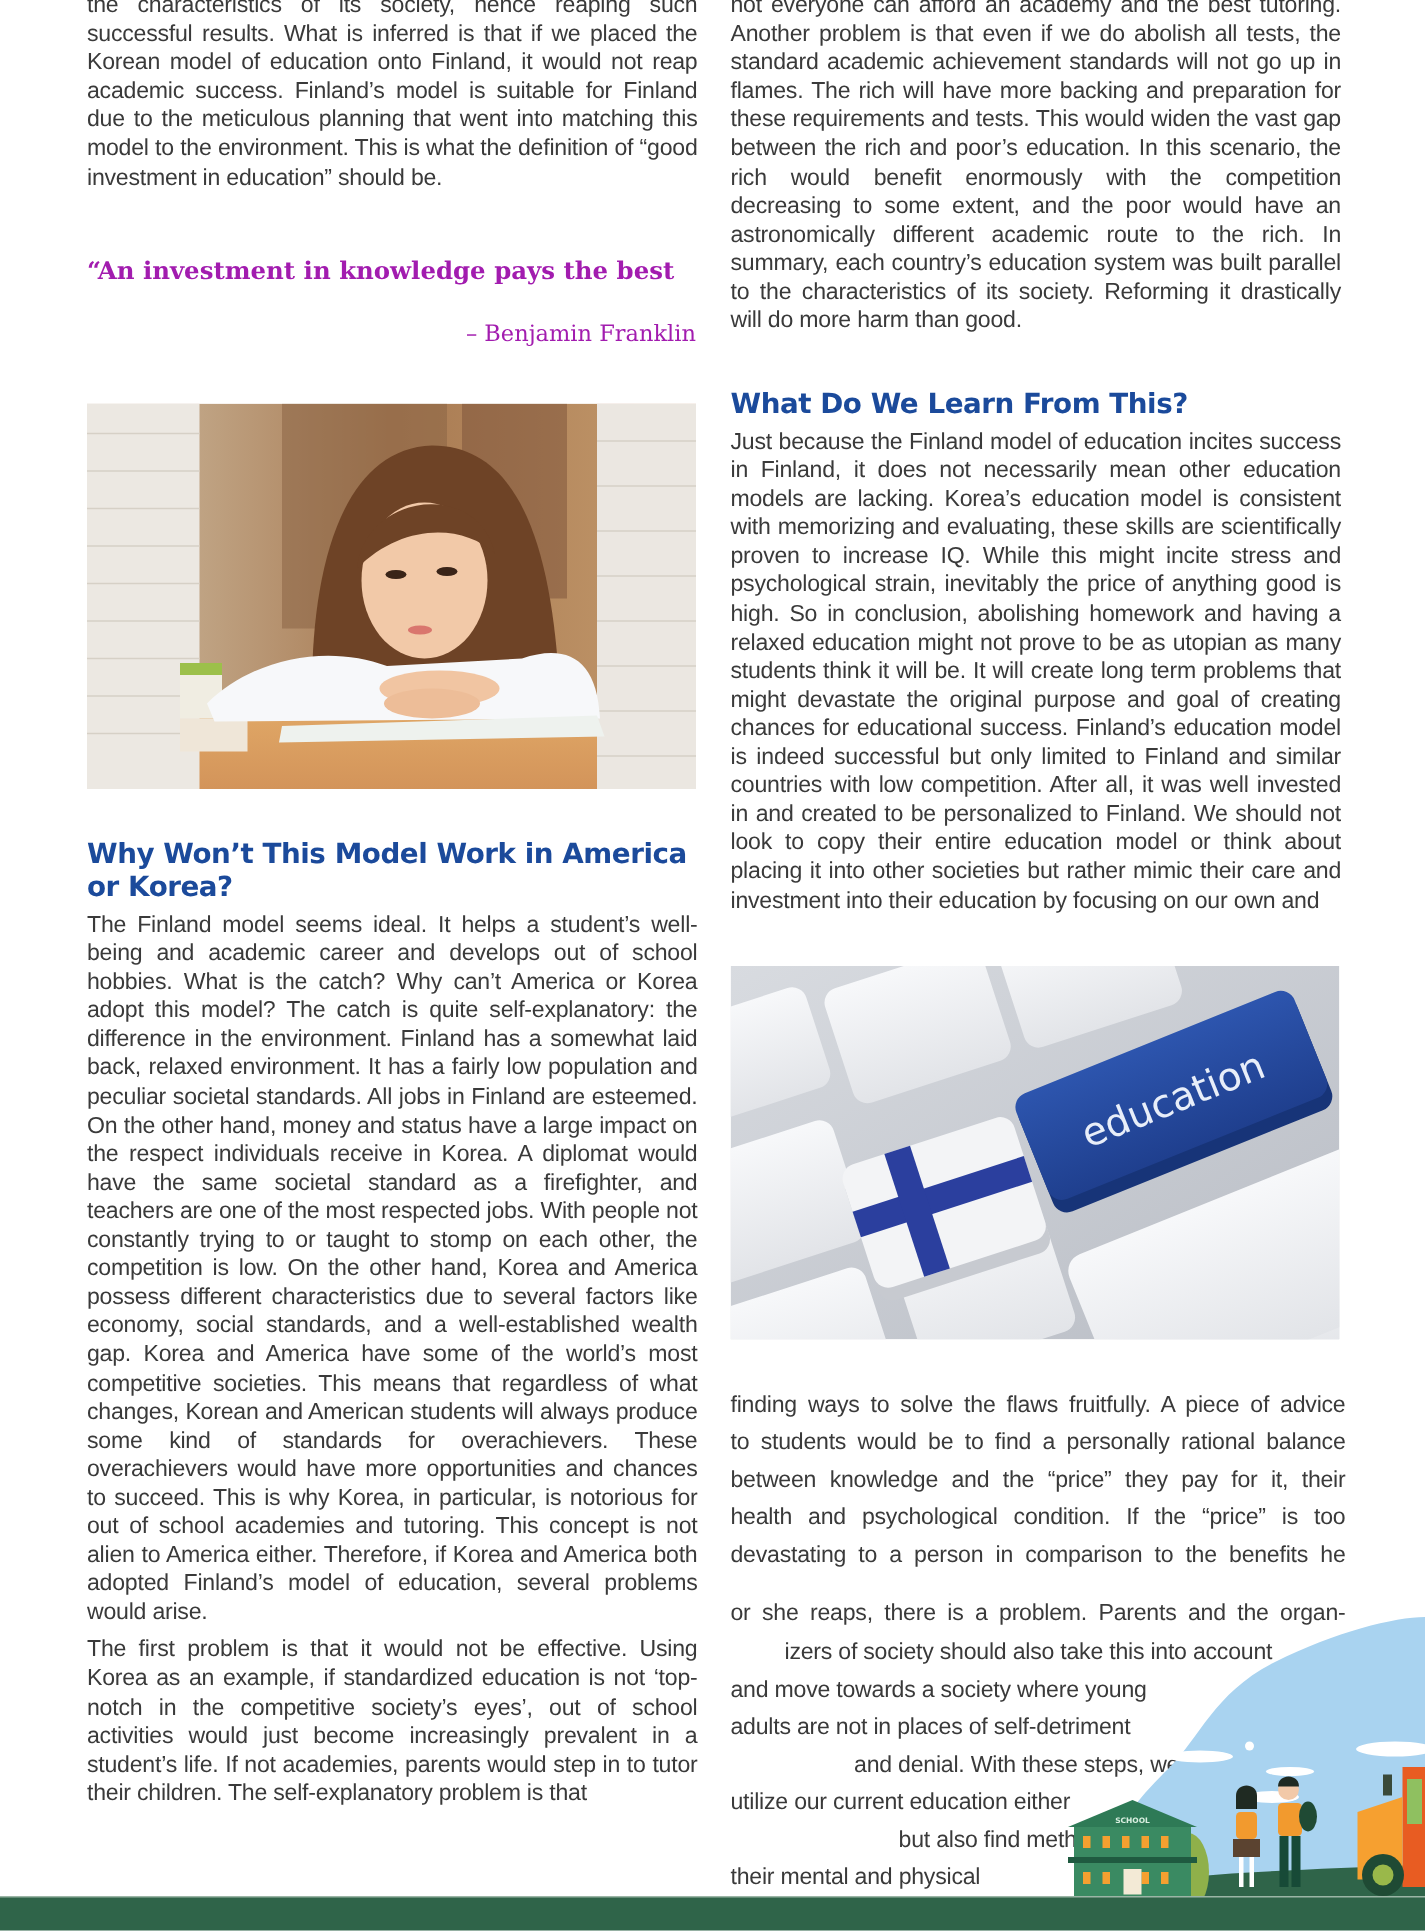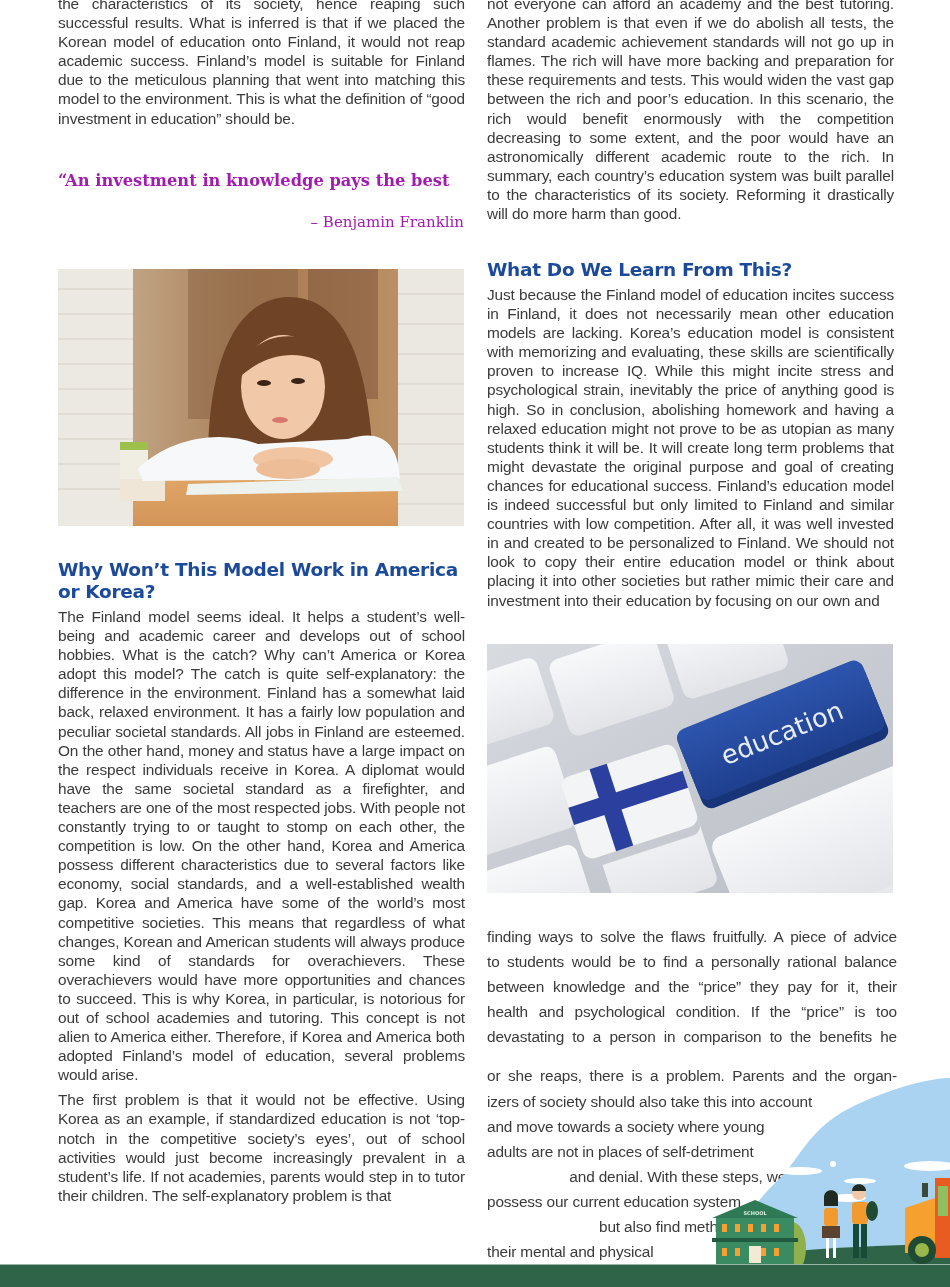--- a/index.html
+++ b/index.html
@@ -155,25 +155,25 @@
 </div>
 
 <div class="col" style="left:487px; top:927px; width:410px;">
   <div id="closing-lines">
       <div class="p" style="text-align: justify; text-align-last: justify; white-space: nowrap;">finding ways to solve the flaws fruitfully. A piece of advice</div>
       <div class="p" style="text-align: justify; text-align-last: justify; white-space: nowrap;">to students would be to find a personally rational balance</div>
       <div class="p" style="text-align: justify; text-align-last: justify; white-space: nowrap;">between knowledge and the “price” they pay for it, their</div>
       <div class="p" style="text-align: justify; text-align-last: justify; white-space: nowrap;">health and psychological condition. If the “price” is too</div>
       <div class="p" style="text-align: justify; text-align-last: justify; white-space: nowrap;">devastating to a person in comparison to the benefits he</div>
       <div class="p" style="text-align: justify; text-align-last: justify; white-space: nowrap; margin-top: 20px;">or she reaps, there is a problem. Parents and the  organ-</div>
-      <div class="p" style="text-align: left; text-align-last: auto; white-space: nowrap;">izers of society should also take this into account</div>
+      <div class="p" style="text-align: left; text-align-last: auto; white-space: nowrap; margin-left: 36px;">izers of society should also take this into account</div>
       <div class="p" style="text-align: left; text-align-last: auto; white-space: nowrap;">and move towards a society where young</div>
       <div class="p" style="text-align: left; text-align-last: auto; white-space: nowrap;">adults are not in places of self-detriment</div>
       <div class="p" style="text-align: center; text-align-last: auto; white-space: nowrap;">and denial. With these steps, we can</div>
-      <div class="p" style="text-align: left; text-align-last: auto; white-space: nowrap;">possess our current education system</div>
+      <div class="p" style="text-align: left; text-align-last: auto; white-space: nowrap;">utilize our current education either</div>
       <div class="p" style="text-align: center; text-align-last: auto; white-space: nowrap; margin-left: 20px;">but also find methods by which</div>
       <div class="p" style="text-align: left; text-align-last: auto; white-space: nowrap;">their mental and physical</div>
       <div class="p" style="text-align: left; text-align-last: auto; white-space: nowrap;">health.<svg width="18" height="12" viewBox="0 0 18 12" class="book-icon">
           <path d="M1 2 L8 1 L9 10 L1 11 Z" fill="#2f6449"></path>
           <path d="M10 1 L17 0 L17 9 L10 10 Z" fill="#2f6449"></path>
         </svg></div>
     </div>
 </div>
 
 <div style="position:absolute; left:700px; top:1078px; width:250px; height:190px;">

